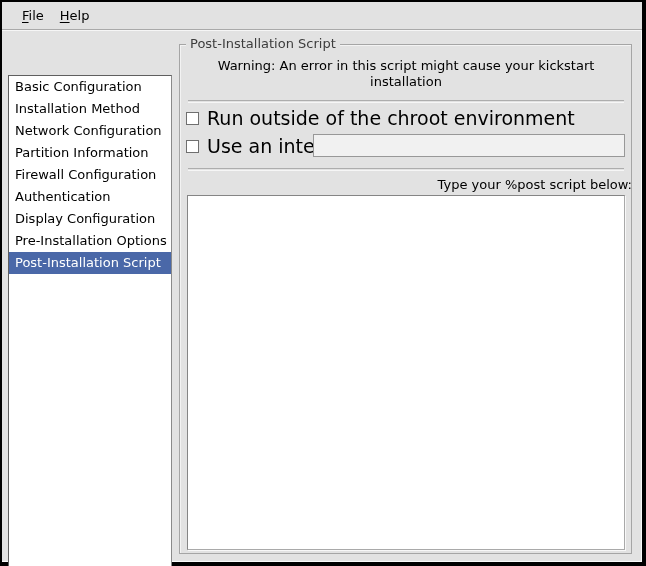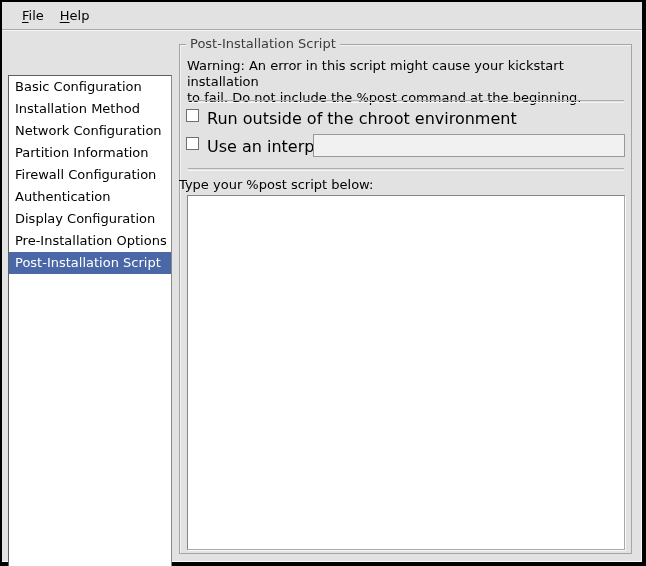--- a/index.html
+++ b/index.html
@@ -75,39 +75,40 @@
     padding: 0 4px;
     background: #e2e2e2;
     font-size: 13px; color: #3d3d3d;
     white-space: nowrap;
   }
 
   .warning {
     position: absolute;
     left: 185px; top: 56px;
     width: 438px;
+    text-align: center;
     font-size: 13px; line-height: 16px; color: #000;
   }
   .warning span { display: block; }
 
   .hsep {
     position: absolute;
     left: 186px; width: 436px; height: 2px;
     border-top: 1px solid #adadad;
     box-shadow: 0 1px 0 #f6f6f6;
   }
   .hsep.one { top: 98px; }
   .hsep.two { top: 166px; }
 
   
   .check-row {
     position: absolute;
     left: 184px;
-    display: flex; 
-    font-size: 16px; color: #000;
+    display: flex; align-items: center;
+    font-size: 19px; color: #000;
     height: 18px;
   }
   .check-row.chroot { top: 107px; }
   .check-row.interp { top: 135px; }
   .checkbox {
     width: 13px; height: 13px;
     background: #fff;
     border: 1px solid #6f6f6f;
     margin-right: 8px;
     flex: none;
@@ -124,21 +125,21 @@
     font-size: 13px; color: #555;
     padding: 0 4px;
     outline: none;
   }
 
   
   .script-label {
     position: absolute;
     left: 177px; top: 175px;
     width: 453px;
-    text-align: left;
+    text-align: right;
     font-size: 13px; color: #000;
   }
   .script-area {
     position: absolute;
     left: 185px; top: 193px;
     width: 438px; height: 355px;
     background: #ffffff;
     border: 1px solid #858585;
     border-bottom-color: #a9a9a9;
     border-right-color: #a9a9a9;
@@ -171,21 +172,20 @@
       <div class="list-item">Display Configuration</div>
       <div class="list-item">Pre-Installation Options</div>
       <div class="list-item selected">Post-Installation Script</div>
     </div>
 
     <div class="frame"></div>
     <span class="frame-title">Post-Installation Script</span>
 
     <div class="warning">
       <span>Warning: An error in this script might cause your kickstart installation</span>
-      <span>to fail. Do not include the %post command at the beginning.</span>
     </div>
 
     <div class="hsep one"></div>
 
     <div class="check-row chroot">
       <span class="checkbox"></span>
       <span>Run outside of the chroot environment</span>
     </div>
 
     <div class="check-row interp">

